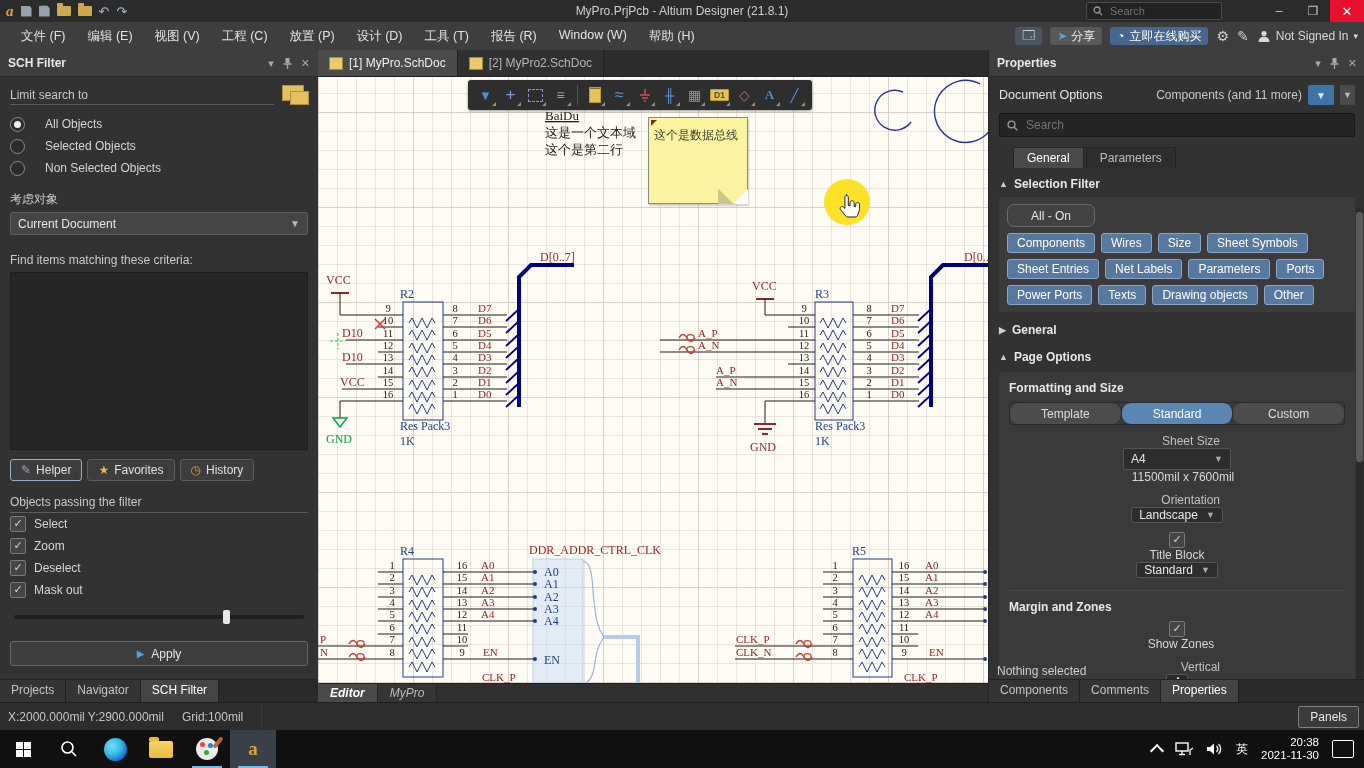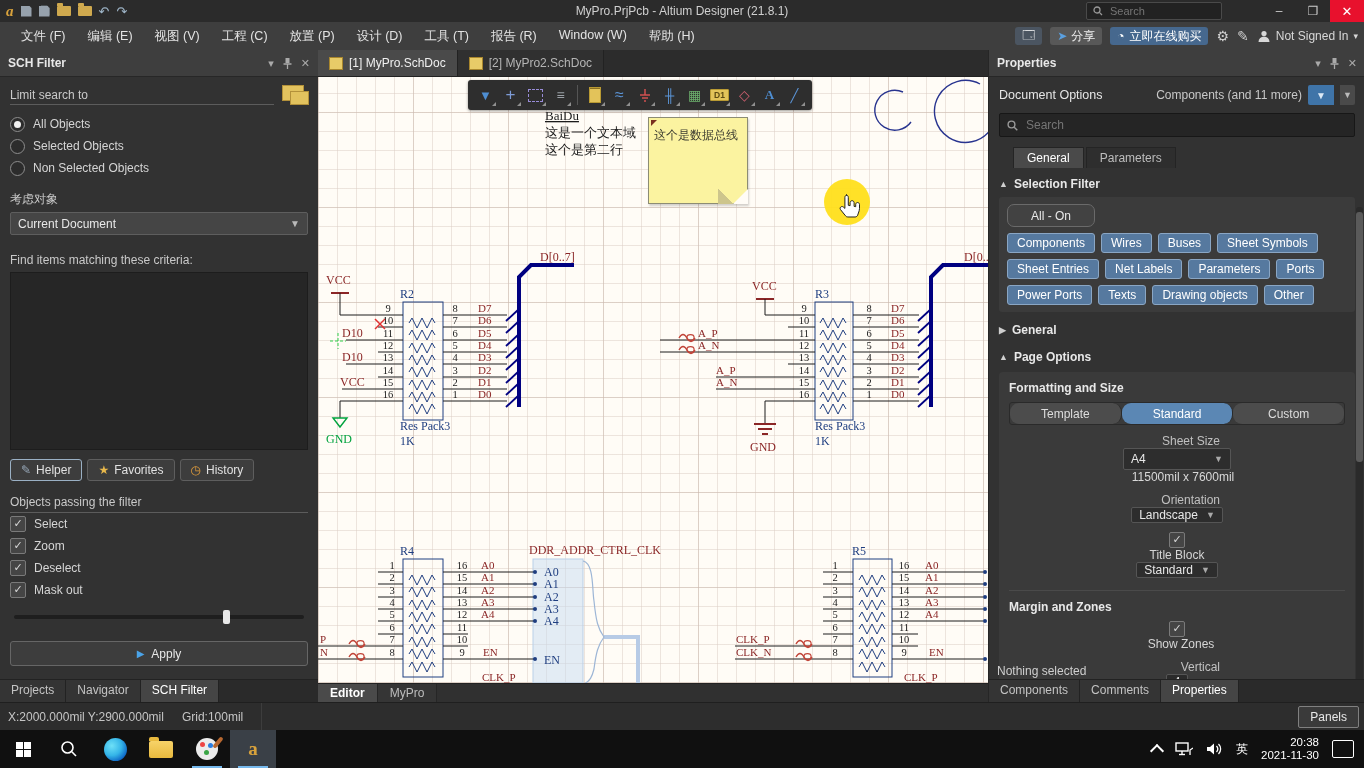--- a/index.html
+++ b/index.html
@@ -39,21 +39,21 @@
   #left-panel{left:0;width:318px;border-right:1px solid #262626;}
   .lp-body{position:relative;height:580px;padding:8px 10px 0 10px;box-sizing:border-box;}
   .lp-label{color:#c9c9c9;}
   .rule{border-bottom:1px solid #5c5c5c;}
   .limit-row{display:flex;align-items:flex-end;gap:8px;}
   .limit-row .rule{flex:1;padding-bottom:2px;}
   .ico-docs{width:26px;height:20px;position:relative;}
   .ico-docs::before,.ico-docs::after{content:'';position:absolute;background:#e2c25e;border:1px solid #b3913a;}
   .ico-docs::before{left:0;top:0;width:20px;height:14px;}
   .ico-docs::after{left:8px;top:6px;width:17px;height:12px;}
-  .radio-row{display:flex;align-items:center;gap:8px;height:22px;color:#d5d5d5;}
+  .radio-row{display:flex;align-items:center;gap:20px;height:22px;color:#d5d5d5;}
   .radio{width:13px;height:13px;border-radius:50%;border:1px solid #8d8d8d;background:#2c2c2c;position:relative;}
   .radio.sel::after{content:'';position:absolute;left:3px;top:3px;width:7px;height:7px;border-radius:50%;background:#f0f0f0;}
   .select{height:21px;background:#454545;border:1px solid #5e5e5e;border-radius:2px;display:flex;align-items:center;padding:0 7px;color:#e8e8e8;position:relative;}
   .select .car{margin-left:auto;color:#b9b9b9;font-size:10px;}
   .criteria-box{height:176px;background:#262626;border:1px solid #1d1d1d;margin-top:5px;}
   .hbtn-row{display:flex;gap:5px;margin-top:9px;}
   .hbtn{display:flex;align-items:center;gap:5px;background:#3d3d3d;border:1px solid #5e5e5e;border-radius:3px;padding:3px 10px;color:#e0e0e0;}
   .hbtn.focus{border-color:#9ab0c4;}
   .hbtn .hi{font-size:12px;}
   .check-row{display:flex;align-items:center;gap:8px;height:22px;color:#d5d5d5;}
@@ -85,21 +85,21 @@
   .ab-sep{width:1px;height:20px;background:#555;margin:0 4px;}
   .ico-dashbox{width:13px;height:11px;border:1px dashed #988cd8;}
   .ico-chip{width:10px;height:14px;background:#e3c35a;border:1px solid #b99a33;box-shadow:inset 0 3px 0 -2px #8a6f20,inset 0 7px 0 -6px #8a6f20;}
   .ico-tag{background:#e3c35a;color:#5d4a12;border:1px solid #b99a33;font-size:8.5px;font-weight:bold;padding:0 3px;border-radius:1px;}
   
   .note{position:absolute;left:330px;top:40px;width:100px;height:87px;background:#fbf3a0;border:1px solid #8c8c74;box-shadow:1px 2px 2px rgba(0,0,0,.18);box-sizing:border-box;z-index:2;}
   .note::after{content:'';position:absolute;right:-1px;bottom:-1px;border-style:solid;border-width:0 0 15px 15px;border-color:transparent transparent #fffcf6 transparent;}
   .note::before{content:'';position:absolute;right:13px;bottom:-1px;width:16px;height:15px;background:linear-gradient(45deg,#cdc58c 50%,transparent 50%);}
   .note-mark{position:absolute;left:2px;top:2px;border-style:solid;border-width:6px 6px 0 0;border-color:#7a2f1f transparent transparent transparent;}
   .note-text{padding:9px 5px;font-family:"Liberation Serif",serif;font-size:12px;color:#3c3c30;}
-  .editor-tabs{height:20px;background:#303030;display:flex;border-top:1px solid #222;}
+  .editor-tabs{height:20px;background:#303030;display:flex;border-top:1px solid #222;font-style:italic;}
   .etab{padding:2px 12px;color:#bdbdbd;background:#353535;border-right:1px solid #262626;}
   .etab.active{background:#4a4a4a;color:#fff;font-weight:bold;}
   
   #right-panel{left:988px;width:376px;border-left:1px solid #262626;}
   .rp-body{position:relative;height:626px;overflow:hidden;}
   .docopt-row{display:flex;align-items:center;padding:8px 10px 6px 10px;gap:6px;}
   .docopt-row .t1{color:#e6e6e6;font-size:12.5px;}
   .docopt-row .t2{margin-left:auto;color:#c9c9c9;}
   .funnel-btn{width:26px;height:20px;background:#3f74a8;border-radius:2px 0 0 2px;display:flex;align-items:center;justify-content:center;color:#dce9f5;font-size:10px;}
   .funnel-dd{width:15px;height:20px;background:#4a4a4a;border-radius:0 2px 2px 0;display:flex;align-items:center;justify-content:center;color:#bbb;font-size:9px;}
@@ -706,21 +706,21 @@
       <div class="sec-hdr">
           <span class="caret">▲</span>
           <span>Selection Filter</span>
         </div>
       <div class="sf-box">
         <div class="allon-btn">All - On</div>
         <div id="sf-rows">
             <div class="sf-row">
               <span class="sf-btn">Components</span>
               <span class="sf-btn">Wires</span>
-              <span class="sf-btn">Buses</span>
+              <span class="sf-btn">Size</span>
               <span class="sf-btn">Sheet Symbols</span>
             </div>
             <div class="sf-row">
               <span class="sf-btn">Sheet Entries</span>
               <span class="sf-btn">Net Labels</span>
               <span class="sf-btn">Parameters</span>
               <span class="sf-btn">Ports</span>
             </div>
             <div class="sf-row">
               <span class="sf-btn">Power Ports</span>

